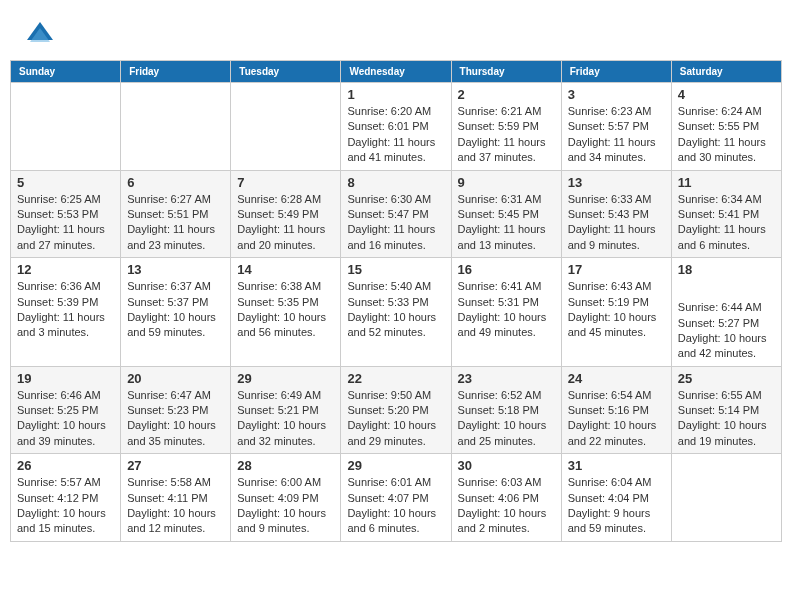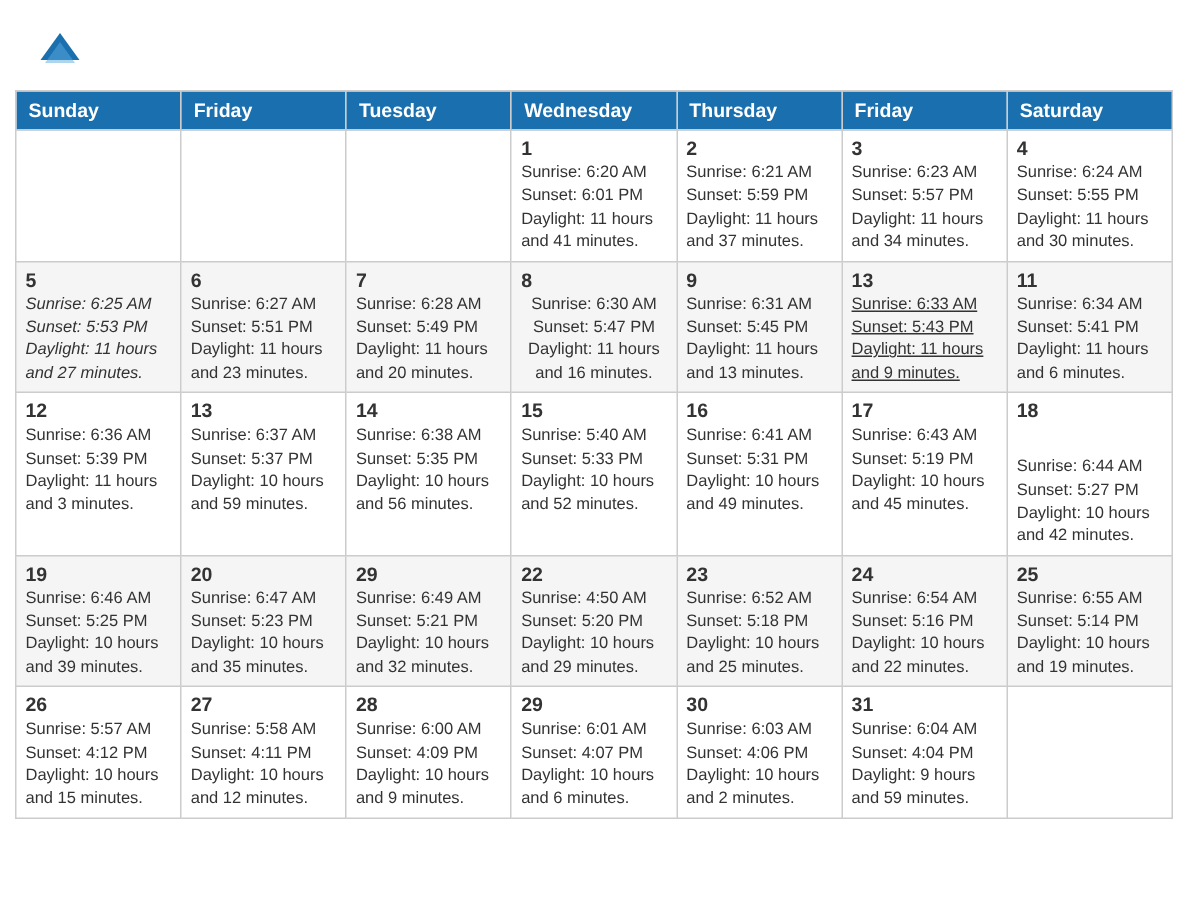--- a/index.html
+++ b/index.html
@@ -56,21 +56,21 @@
     .calendar {
       width: 100%;
       border-collapse: collapse;
       margin-top: 5px;
     }
     .calendar th {
       background-color: #1a6faf;
       color: #fff;
       text-align: left;
       padding: 5px 8px;
-      font-size: 13px;
+      font-size: 10px;
       border: 1px solid #ccc;
     }
     .calendar td {
       vertical-align: top;
       border: 1px solid #ccc;
       padding: 4px 6px;
       width: 14.28%;
       min-height: 80px;
     }
     .day-number {
@@ -159,56 +159,56 @@
           <div class="day-number">4</div>
           <div class="day-info" style="white-space: pre-line;">Sunrise: 6:24 AM
 Sunset: 5:55 PM
 Daylight: 11 hours
 and 30 minutes.</div>
         </td>
       </tr>
       <tr>
         <td>
           <div class="day-number">5</div>
-          <div class="day-info" style="white-space: pre-line; font-style: italic;">Sunrise: 6:25 AM
+          <div class="day-info" style="white-space: pre-line;">Sunrise: 6:25 AM
 Sunset: 5:53 PM
 Daylight: 11 hours
 and 27 minutes.</div>
         </td>
         <td>
           <div class="day-number">6</div>
           <div class="day-info" style="white-space: pre-line;">Sunrise: 6:27 AM
 Sunset: 5:51 PM
 Daylight: 11 hours
 and 23 minutes.</div>
         </td>
         <td>
           <div class="day-number">7</div>
           <div class="day-info" style="white-space: pre-line;">Sunrise: 6:28 AM
 Sunset: 5:49 PM
 Daylight: 11 hours
 and 20 minutes.</div>
         </td>
         <td>
           <div class="day-number">8</div>
-          <div class="day-info" style="white-space: pre-line; text-align: center;">Sunrise: 6:30 AM
+          <div class="day-info" style="white-space: pre-line;">Sunrise: 6:30 AM
 Sunset: 5:47 PM
 Daylight: 11 hours
 and 16 minutes.</div>
         </td>
         <td>
           <div class="day-number">9</div>
           <div class="day-info" style="white-space: pre-line;">Sunrise: 6:31 AM
 Sunset: 5:45 PM
 Daylight: 11 hours
 and 13 minutes.</div>
         </td>
         <td>
           <div class="day-number">13</div>
-          <div class="day-info" style="white-space: pre-line; text-decoration: underline;">Sunrise: 6:33 AM
+          <div class="day-info" style="white-space: pre-line;">Sunrise: 6:33 AM
 Sunset: 5:43 PM
 Daylight: 11 hours
 and 9 minutes.</div>
         </td>
         <td>
           <div class="day-number">11</div>
           <div class="day-info" style="white-space: pre-line;">Sunrise: 6:34 AM
 Sunset: 5:41 PM
 Daylight: 11 hours
 and 6 minutes.</div>
@@ -282,21 +282,21 @@
         </td>
         <td>
           <div class="day-number">29</div>
           <div class="day-info" style="white-space: pre-line;">Sunrise: 6:49 AM
 Sunset: 5:21 PM
 Daylight: 10 hours
 and 32 minutes.</div>
         </td>
         <td>
           <div class="day-number">22</div>
-          <div class="day-info" style="white-space: pre-line;">Sunrise: 4:50 AM
+          <div class="day-info" style="white-space: pre-line;">Sunrise: 9:50 AM
 Sunset: 5:20 PM
 Daylight: 10 hours
 and 29 minutes.</div>
         </td>
         <td>
           <div class="day-number">23</div>
           <div class="day-info" style="white-space: pre-line;">Sunrise: 6:52 AM
 Sunset: 5:18 PM
 Daylight: 10 hours
 and 25 minutes.</div>

